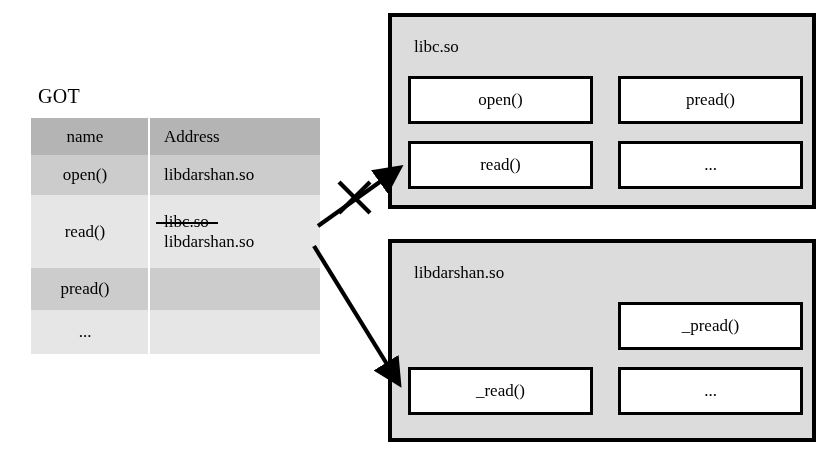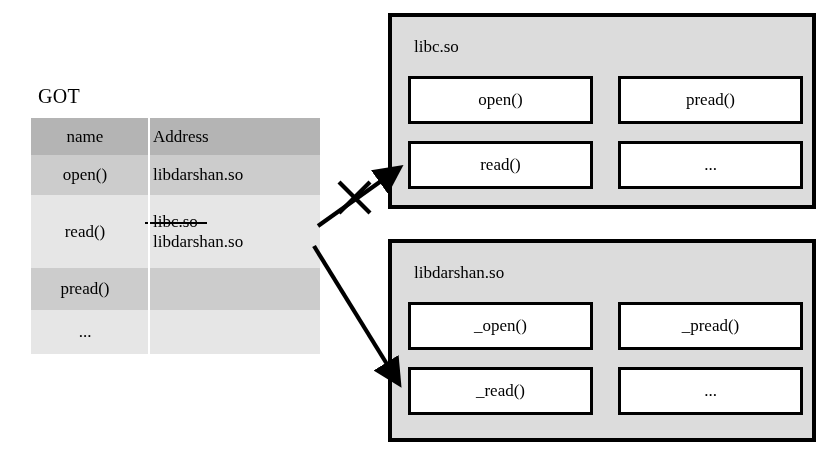--- a/index.html
+++ b/index.html
@@ -59,21 +59,21 @@
   .got-cell-addr {
     position: absolute;
     left: 118px;
     top: 0;
     width: 171px;
     height: 100%;
     display: flex;
     flex-direction: column;
     align-items: flex-start;
     justify-content: center;
-    padding-left: 4px;
+    padding-left: 15px;
     box-sizing: border-box;
     font-size: 17px;
     color: #000;
   }
   .col-divider {
     position: absolute;
     left: 117px;
     top: 0;
     width: 1.5px;
     height: 236px;
@@ -187,21 +187,20 @@
   <div class="lib-panel" id="panel-libc">
     <div class="lib-title">libc.so</div>
     <div class="fn-box fn-col-1 fn-row-1">open()</div>
     <div class="fn-box fn-col-2 fn-row-1">pread()</div>
     <div class="fn-box fn-col-1 fn-row-2">read()</div>
     <div class="fn-box fn-col-2 fn-row-2">...</div>
   </div>
 
   <div class="lib-panel" id="panel-libdarshan">
     <div class="lib-title">libdarshan.so</div>
-    <div class="fn-box fn-col-1 fn-row-1">_open()</div>
     <div class="fn-box fn-col-2 fn-row-1">_pread()</div>
     <div class="fn-box fn-col-1 fn-row-2">_read()</div>
     <div class="fn-box fn-col-2 fn-row-2">...</div>
   </div>
 
   <svg id="arrows" viewBox="0 0 832 458">
     <defs>
       <marker id="head" markerWidth="7" markerHeight="7" refX="5.4" refY="3.5" orient="auto" markerUnits="strokeWidth">
         <path d="M0,0 L7,3.5 L0,7 z" fill="#000"></path>
       </marker>

